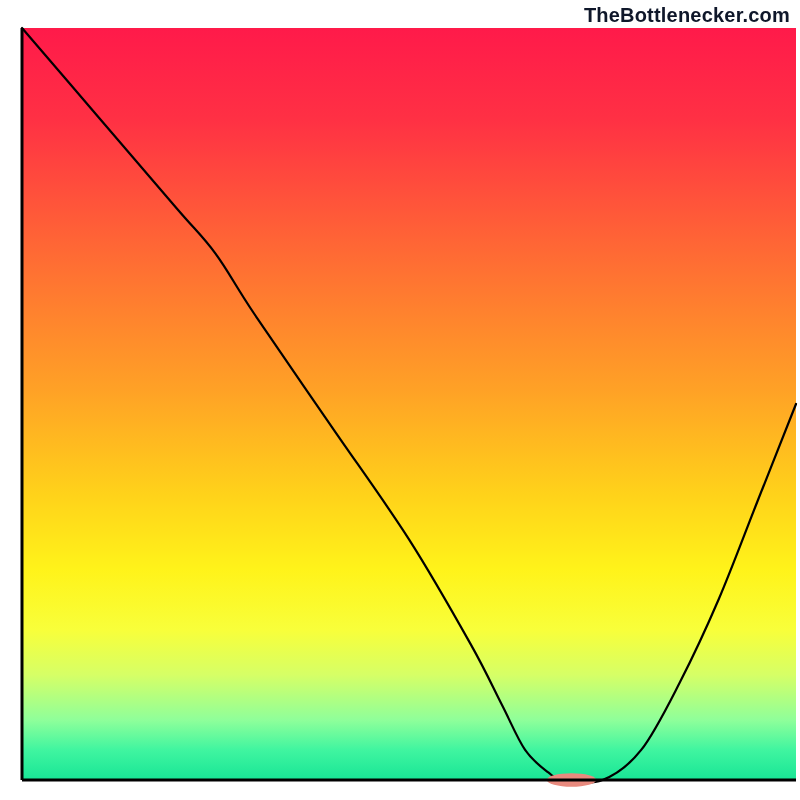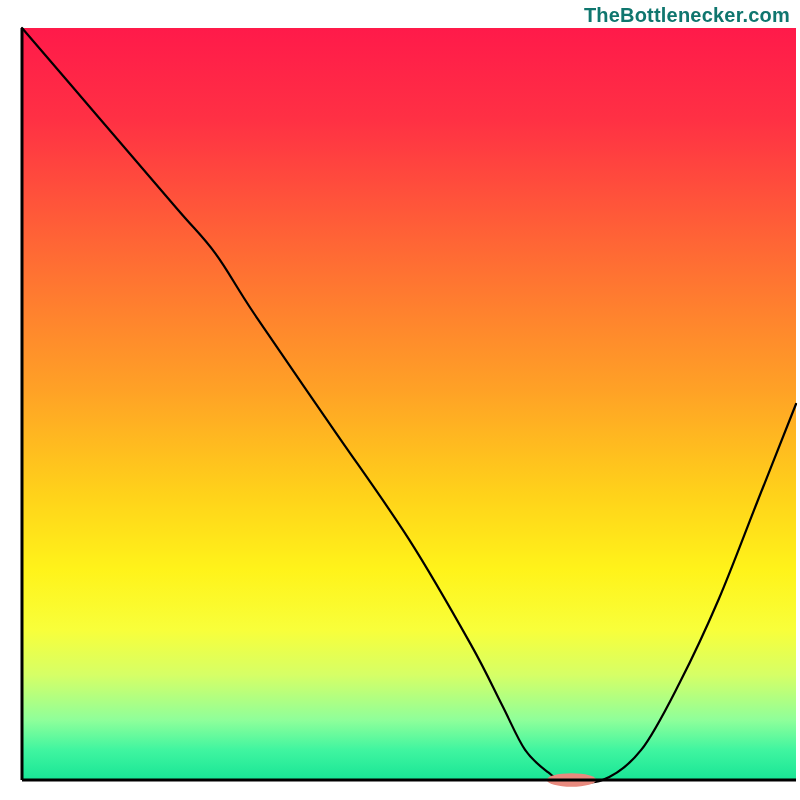--- a/index.html
+++ b/index.html
@@ -15,21 +15,21 @@
     position: relative;
     width: 800px;
     height: 800px;
   }
   .attribution {
     position: absolute;
     top: 4px;
     right: 10px;
     font-size: 20px;
     font-weight: 600;
-    color: #0f766e;
+    color: #0f172a;
     letter-spacing: 0.2px;
   }
   svg.plot {
     position: absolute;
     left: 0;
     top: 0;
     width: 800px;
     height: 800px;
     display: block;
   }

